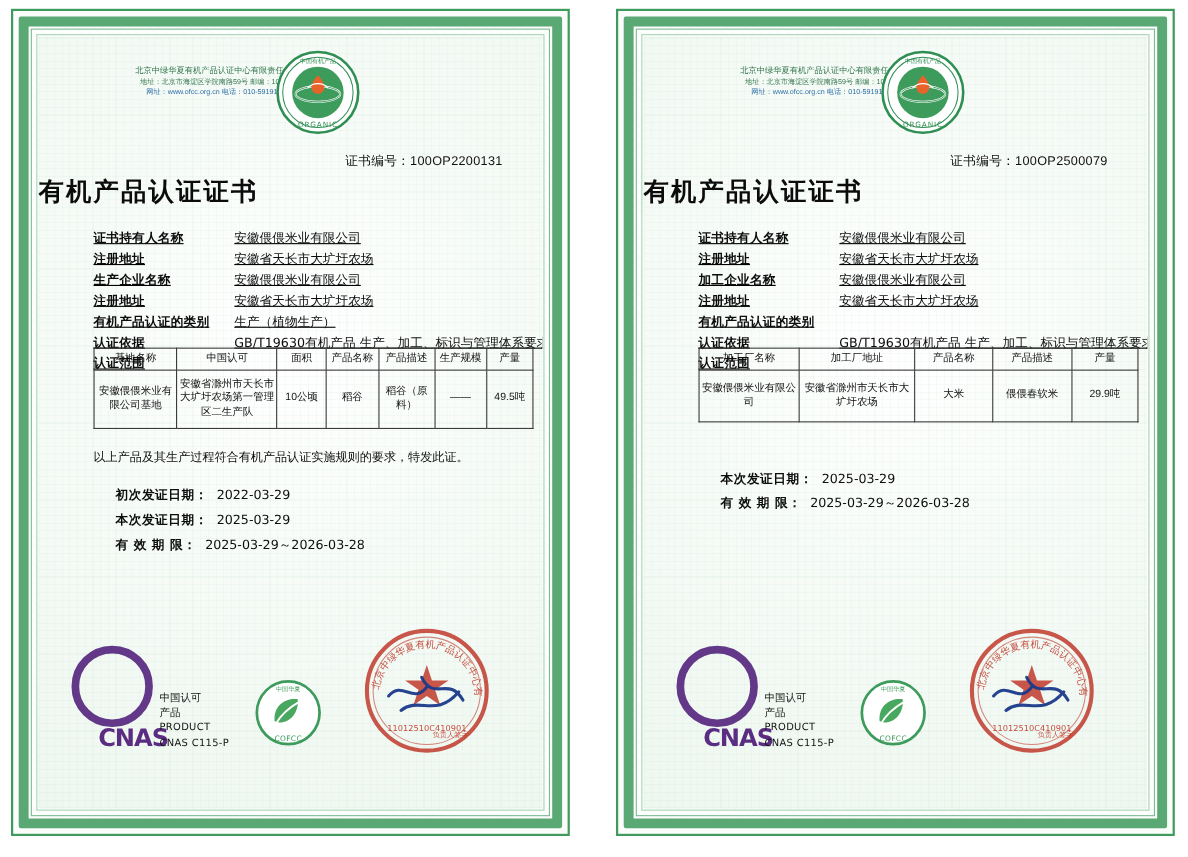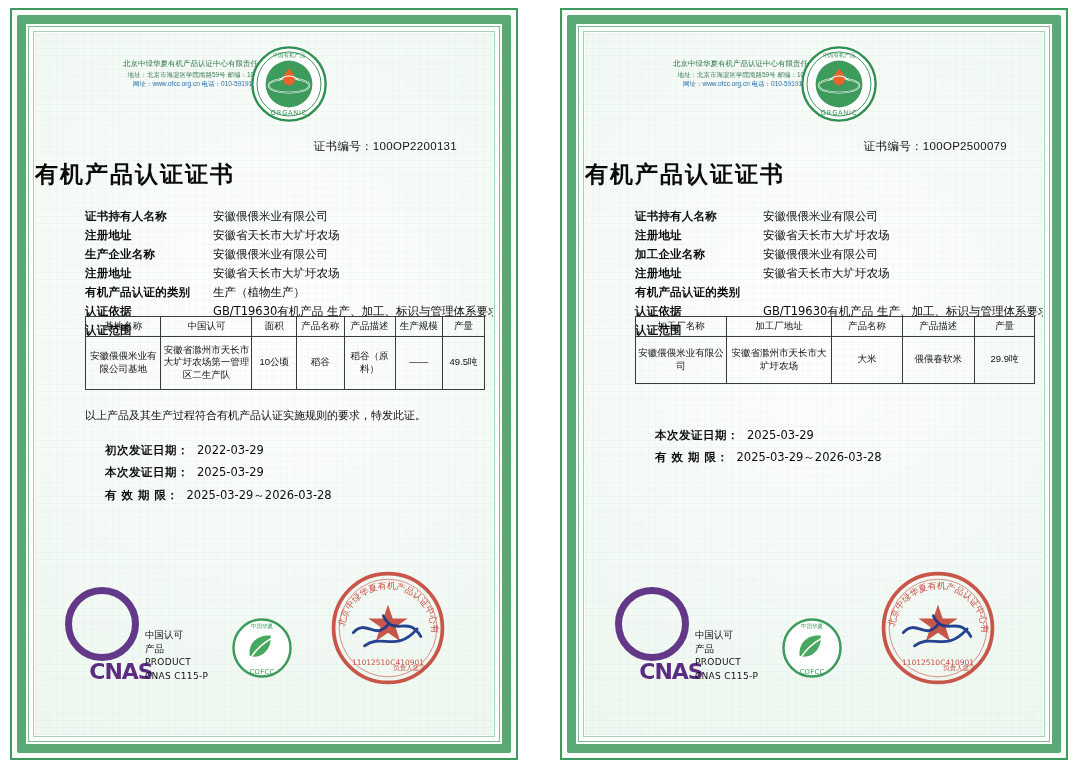--- a/index.html
+++ b/index.html
@@ -112,20 +112,21 @@
     font-size: 23px;
     letter-spacing: 2px;
     color: #0b0b0b;
   }
 
   .fields {
     position: absolute;
     left: 50px;
     top: 176px;
     width: 420px;
+    text-decoration: underline;
   }
   .frow {
     display: flex;
     align-items: flex-start;
     margin-bottom: 3.5px;
     font-size: 11.5px;
     color: #0d0d0d;
     line-height: 1.35;
   }
   .flabel {

